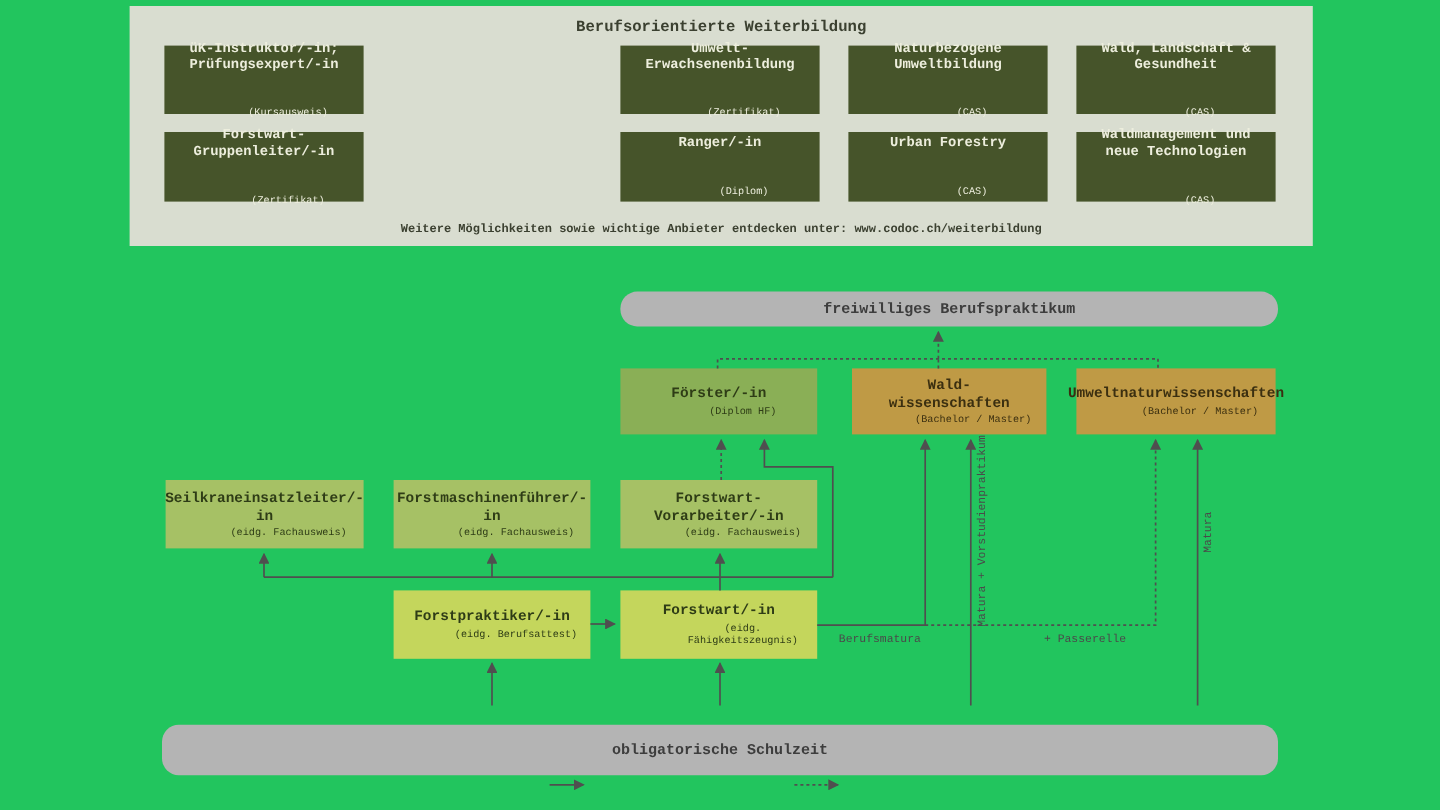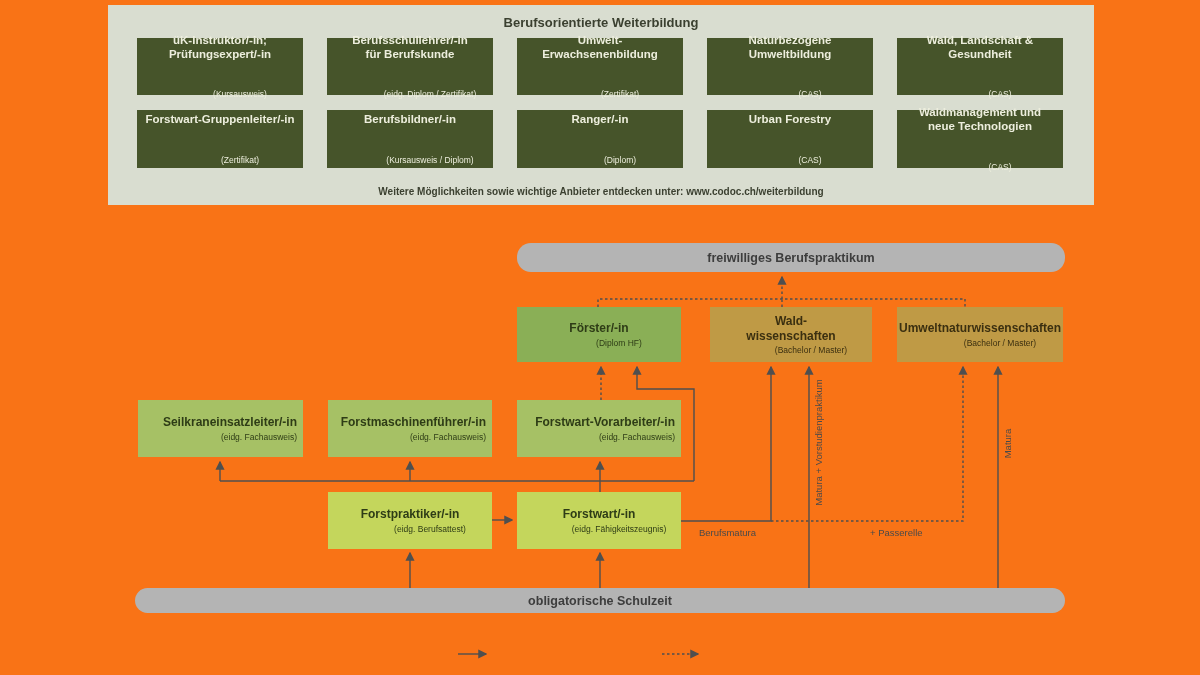--- a/index.html
+++ b/index.html
@@ -1,35 +1,35 @@
 <!DOCTYPE html>
 <html style="--panelbg: #d9ddd0; --paneltext: #3b4030; --darkgreen: #46542a; --darktext: #edeedd; --midgreen: #8aaf56; --lightgreen: #a6c165; --lime: #c4d65c; --ochre: #bf9a45; --greentext: #2e3c16; --ochretext: #3b2f10; --bargray: #b4b4b4; --bartext: #3d3d3d; --line: #4f4f4f; --labeltext: #4a4a4a;"><head>
 <meta charset="utf-8">
 <style>
   html,body{margin:0;padding:0;background:#fff;}
   .canvas{
-    position:relative;width:1200px;height:675px;background:#f97316;overflow:hidden;
-    font-family:Liberation Sans, sans-serif;
+    position:relative;width:1200px;height:675px;background:#22c55e;overflow:hidden;
+    font-family:Liberation Mono, monospace;
   }
   
   .top-panel{position:absolute;left:108px;top:5px;width:986px;height:200px;background:var(--panelbg);}
   .panel-title{position:absolute;left:0;top:10px;width:100%;text-align:center;
     font-size:13px;font-weight:700;color:var(--paneltext);}
   .panel-footer{position:absolute;left:0;top:181px;width:100%;text-align:center;
     font-size:10px;font-weight:600;color:var(--paneltext);}
   
   .box{position:absolute;display:flex;flex-direction:column;justify-content:center;align-items:center;
     text-align:center;box-sizing:border-box;padding:2px 6px;}
   .box-title{font-size:12px;font-weight:700;line-height:1.18;white-space:pre-line;}
   .box-sub{font-size:8.5px;font-weight:400;margin-top:2px;white-space:pre-line;margin-left:40px;}
   .dark{background:var(--darkgreen);gap:26px;}
   .dark .box-title{font-size:11.5px;color:var(--darktext);}
   .dark .box-sub{color:var(--darktext);}
   .midgreen{background:var(--midgreen);}
-  .lightgreen{background:var(--lightgreen);align-items:flex-end;}
+  .lightgreen{background:var(--lightgreen);}
   .lime{background:var(--lime);}
   .midgreen .box-title,.midgreen .box-sub,
   .lightgreen .box-title,.lightgreen .box-sub,
   .lime .box-title,.lime .box-sub{color:var(--greentext);}
   .ochre{background:var(--ochre);}
   .ochre .box-title,.ochre .box-sub{color:var(--ochretext);}
   
   .bar{position:absolute;background:var(--bargray);display:flex;align-items:center;justify-content:center;
     font-size:12.5px;font-weight:700;color:var(--bartext);border-radius:14px;}
   
@@ -50,66 +50,57 @@
   <div class="top-panel">
     <div class="panel-title">Berufsorientierte Weiterbildung</div>
     <div class="panel-footer">Weitere Möglichkeiten sowie wichtige Anbieter entdecken unter: www.codoc.ch/weiterbildung</div>
   </div>
 
   <div class="box dark" style="left:137px;top:38px;width:166px;height:57px">
     <div class="box-title">üK-Instruktor/-in;
 Prüfungsexpert/-in</div>
     <div class="box-sub">(Kursausweis)</div>
   </div>
-  <div class="box dark" style="left:327px;top:38px;width:166px;height:57px">
-    <div class="box-title">Berufsschullehrer/-in
-für Berufskunde</div>
-    <div class="box-sub">(eidg. Diplom / Zertifikat)</div>
-  </div>
   <div class="box dark" style="left:517px;top:38px;width:166px;height:57px">
     <div class="box-title">Umwelt-
 Erwachsenenbildung</div>
     <div class="box-sub">(Zertifikat)</div>
   </div>
   <div class="box dark" style="left:707px;top:38px;width:166px;height:57px">
     <div class="box-title">Naturbezogene
 Umweltbildung</div>
     <div class="box-sub">(CAS)</div>
   </div>
   <div class="box dark" style="left:897px;top:38px;width:166px;height:57px">
     <div class="box-title">Wald, Landschaft &amp;
 Gesundheit</div>
     <div class="box-sub">(CAS)</div>
   </div>
   <div class="box dark" style="left:137px;top:110px;width:166px;height:58px">
     <div class="box-title">Forstwart-Gruppenleiter/-in</div>
     <div class="box-sub">(Zertifikat)</div>
   </div>
-  <div class="box dark" style="left:327px;top:110px;width:166px;height:58px">
-    <div class="box-title">Berufsbildner/-in</div>
-    <div class="box-sub">(Kursausweis / Diplom)</div>
-  </div>
   <div class="box dark" style="left:517px;top:110px;width:166px;height:58px">
     <div class="box-title">Ranger/-in</div>
     <div class="box-sub">(Diplom)</div>
   </div>
   <div class="box dark" style="left:707px;top:110px;width:166px;height:58px">
     <div class="box-title">Urban Forestry</div>
     <div class="box-sub">(CAS)</div>
   </div>
   <div class="box dark" style="left:897px;top:110px;width:166px;height:58px">
     <div class="box-title">Waldmanagement und
 neue Technologien</div>
     <div class="box-sub">(CAS)</div>
   </div>
 
   <div class="bar" style="left:517px;top:243px;width:548px;height:29px">
     <span>freiwilliges Berufspraktikum</span>
   </div>
-  <div class="bar" style="left:135px;top:588px;width:930px;height:25px">
+  <div class="bar" style="left:135px;top:604px;width:930px;height:42px">
     <span>obligatorische Schulzeit</span>
   </div>
 
   <div class="box midgreen" style="left:517px;top:307px;width:164px;height:55px">
     <div class="box-title">Förster/-in</div>
     <div class="box-sub">(Diplom HF)</div>
   </div>
   <div class="box ochre" style="left:710px;top:307px;width:162px;height:55px">
     <div class="box-title">Wald-
 wissenschaften</div>

